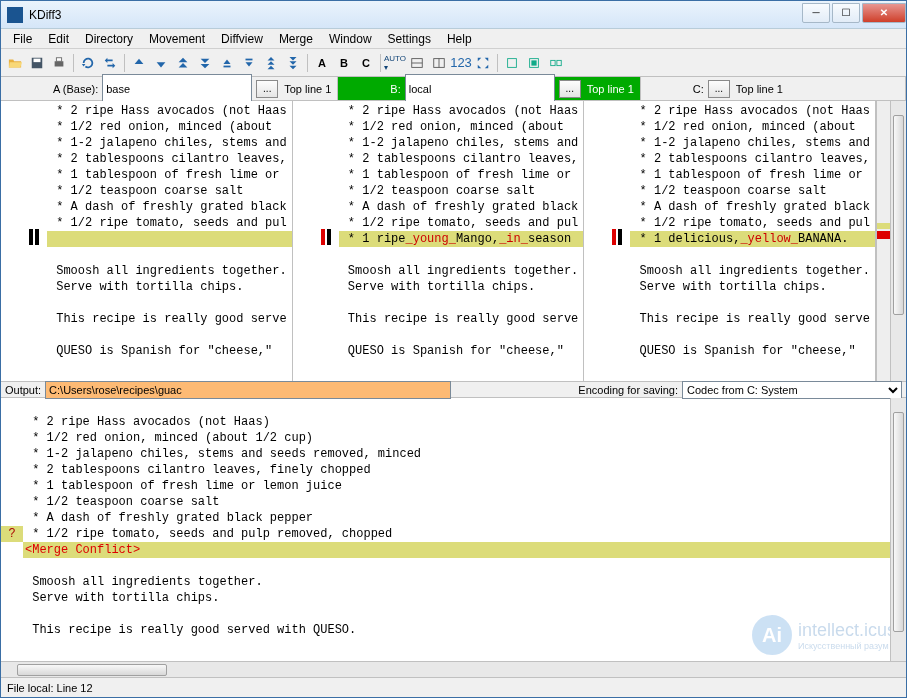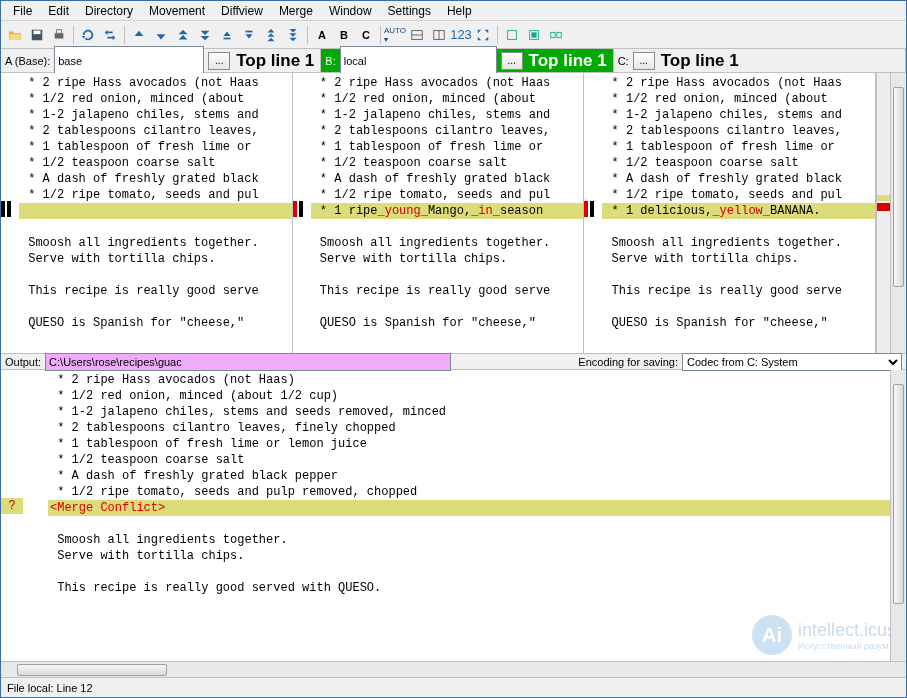--- a/index.html
+++ b/index.html
@@ -14,59 +14,68 @@
 .menubar { height: 20px; display: flex; align-items: center; padding: 0 4px; background: #f0f0f0; font-size: 12px; border-bottom: 1px solid #d0d0d0; }
 .menubar span { padding: 2px 8px; cursor: default; }
 .toolbar { height: 28px; display: flex; align-items: center; padding: 2px 4px; background: #f0f0f0; border-bottom: 1px solid #c0c0c0; gap: 2px; }
 .tbtn { width: 20px; height: 20px; display: flex; align-items: center; justify-content: center; font-size: 11px; border: 1px solid transparent; cursor: default; }
 .tbtn svg { width: 14px; height: 14px; }
 .tsep { width: 1px; height: 18px; background: #c0c0c0; margin: 0 2px; }
 .panes-header { height: 24px; display: flex; background: #f0f0f0; border-bottom: 1px solid #c0c0c0; }
 .pane-hdr { flex: 1; display: flex; align-items: center; padding: 2px 4px; gap: 4px; border-right: 1px solid #c0c0c0; position: relative; }
 .pane-hdr.active { background: #0a0; }
 .pane-hdr.active .lbl, .pane-hdr.active .topline { color: #fff; background: #0a0; }
-.pane-hdr .lbl { font-size: 11px; white-space: nowrap; }
+.pane-hdr .lbl { font-size: 11px; white-space: nowrap; margin-left: 48px; }
 .pane-hdr input { flex: 1; height: 30px; border: 1px solid #7a8a99; padding: 8px 3px; font-size: 11px; background: #fff; }
 .pane-hdr .browse { width: 22px; height: 18px; border: 1px solid #8a8a8a; background: linear-gradient(#fdfdfd,#e5e5e5); font-size: 10px; text-align: center; line-height: 16px; }
-.pane-hdr .topline { font-size: 17px; white-space: nowrap; padding: 0 2px; font-weight: bold; }
+.pane-hdr .topline { font-size: 11px; white-space: nowrap; padding: 0 2px; }
 .panes { height: 280px; display: flex; background: #fff; overflow: hidden; position: relative; }
-.pane { flex: 1; display: flex; overflow: hidden; border-right: 1px solid #c0c0c0; position: relative; }
+.pane { flex: 1; display: flex; overflow: hidden; border-right: 1px solid #c0c0c0; position: relative; padding-left: 28px; }
 .gutter { width: 18px; background: #fff; flex-shrink: 0; }
 .code { flex: 1; font-family: "Courier New", monospace; font-size: 12px; line-height: 16px; white-space: pre; overflow: hidden; padding-top: 2px; color: #000; }
 .code .line { height: 16px; padding-left: 2px; overflow: hidden; }
 .line.hl { background: #dcdc7a; }
 .line .sp { color: #c00; }
 .gutter .mark { height: 16px; display: flex; }
 .gutter .mark .bar { width: 4px; height: 16px; }
 .bar.red { background: #d00; }
 .bar.blk { background: #000; }
 .overview { width: 14px; background: #eee; border-left: 1px solid #c0c0c0; position: relative; flex-shrink: 0; }
 .overview .ov-mark { position: absolute; left: 0; right: 0; height: 8px; background: #d00; }
 .output-hdr { height: 17px; display: flex; align-items: center; padding: 2px 4px; gap: 4px; background: #f0f0f0; border-top: 1px solid #c0c0c0; border-bottom: 1px solid #c0c0c0; }
-.output-hdr input { height: 18px; border: 1px solid #7a8a99; padding: 0 3px; font-size: 11px; background: #f0abfc; }
+.output-hdr input { height: 18px; border: 1px solid #7a8a99; padding: 0 3px; font-size: 11px; background: #fdba74; }
 .output-hdr select { height: 18px; border: 1px solid #7a8a99; font-size: 11px; background: #fff; }
 .output-area { flex: 1; display: flex; overflow: hidden; position: relative; }
 .output-gutter { width: 22px; background: #fff; font-family: "Courier New", monospace; font-size: 12px; line-height: 16px; flex-shrink: 0; }
 .output-gutter .g { height: 16px; text-align: center; }
 .output-gutter .g.q { background: #dcdc7a; color: #a00; }
-.output-code { flex: 1; font-family: "Courier New", monospace; font-size: 12px; line-height: 16px; white-space: pre; padding-top: 2px; margin-left: 25px; }
+.output-code { flex: 1; font-family: "Courier New", monospace; font-size: 12px; line-height: 16px; white-space: pre; padding-top: 16px; }
 .output-code .line { height: 16px; padding-left: 2px; }
 .output-code .line.conflict { background: #dcdc7a; color: #d00; }
 .watermark { position: absolute; right: 10px; bottom: 6px; opacity: 0.25; font-size: 16px; color: #2a6fb5; pointer-events: none; display: flex; align-items: center; gap: 6px; }
 .watermark .circ { width: 40px; height: 40px; border: 3px solid #3a8ad6; border-radius: 50%; display: flex; align-items: center; justify-content: center; font-size: 20px; font-weight: bold; color: #fff; background: #3a8ad6; }
 .hscroll { height: 16px; background: #e8e8e8; border-top: 1px solid #c0c0c0; display: flex; align-items: center; }
 .hscroll .thumb { width: 150px; height: 12px; background: linear-gradient(#f8f8f8,#d8d8d8); border: 1px solid #a0a0a0; border-radius: 2px; margin-left: 16px; }
 .statusbar { height: 20px; background: #f0f0f0; border-top: 1px solid #c0c0c0; display: flex; align-items: center; padding: 0 6px; font-size: 11px; }
 .vscroll { width: 16px; background: #e8e8e8; border-left: 1px solid #c0c0c0; position: relative; flex-shrink: 0; }
 .vscroll .vthumb { position: absolute; left: 2px; right: 2px; background: linear-gradient(to right,#f8f8f8,#d8d8d8); border: 1px solid #a0a0a0; border-radius: 2px; }
 </style>
 </head>
 <body>
 
 <div class="window">
+  <div class="titlebar">
+    <span class="icon-app"></span>
+    <span class="title">KDiff3</span>
+    <div class="winbtns">
+      <div class="winbtn">─</div>
+      <div class="winbtn">☐</div>
+      <div class="winbtn close">✕</div>
+    </div>
+  </div>
 
   <div class="menubar">
     <span>File</span>
     <span>Edit</span>
     <span>Directory</span>
     <span>Movement</span>
     <span>Diffview</span>
     <span>Merge</span>
     <span>Window</span>
     <span>Settings</span>

